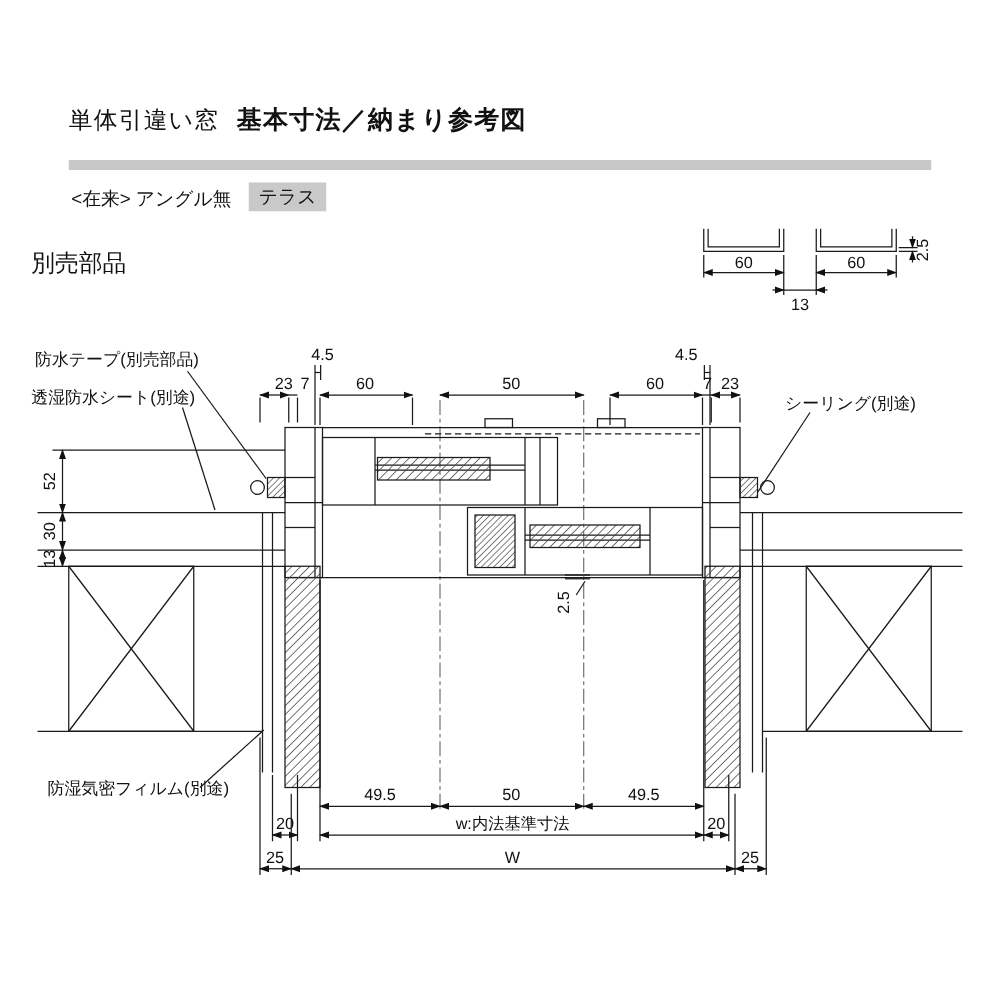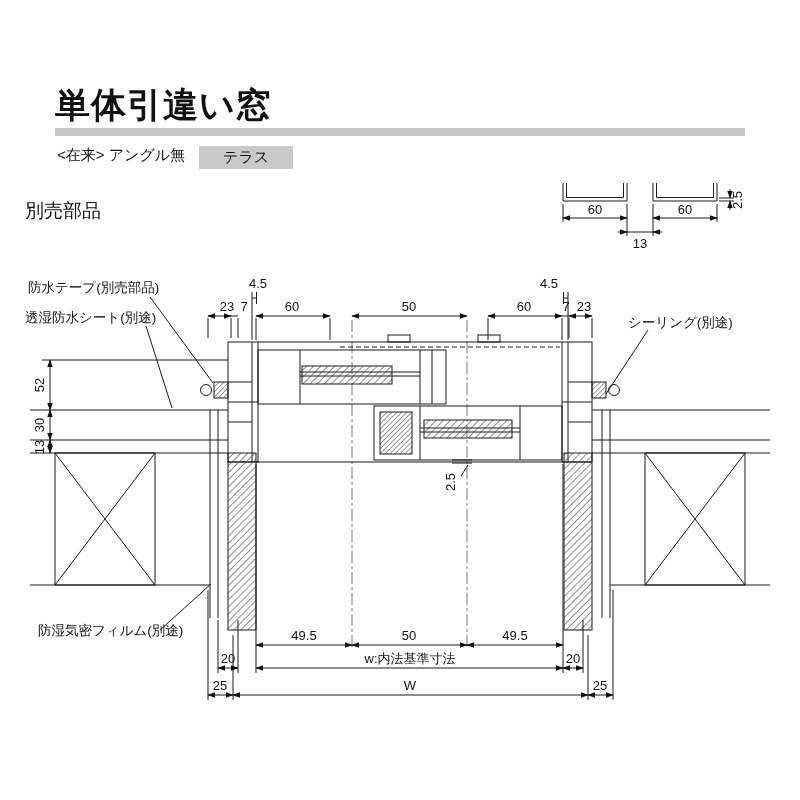--- a/index.html
+++ b/index.html
@@ -1,35 +1,36 @@
 <!DOCTYPE html>
 <html><head>
 <meta charset="utf-8">
 <style>
   * { margin:0; padding:0; box-sizing:border-box; }
   html,body { background:#fff; }
   body { width:800px; height:800px; font-family:"Liberation Sans", sans-serif; color:#111; }
   .page { position:relative; width:800px; height:800px; background:#fff; overflow:hidden; }
   .title-row { position:absolute; left:55px; top:82px; display:flex; align-items:baseline; gap:14px; white-space:nowrap; }
-  .t-main { font-size:35px; font-weight:700; letter-spacing:1px; }
+  .t-main { font-size:19px; font-weight:400; letter-spacing:1px; }
   .t-sub  { font-size:20px; font-weight:700; letter-spacing:1px; }
   .gray-bar { position:absolute; left:55px; top:128px; width:690px; height:8px; background:#c8c8c8; }
-  .variant-row { position:absolute; left:57px; top:146px; font-size:15px; display:flex; align-items:flex-start; white-space:nowrap; }
-  .variant-tag { background:#c9c9c9; padding:2px 24px; margin-left:14px; }
+  .variant-row { position:absolute; left:57px; top:146px; font-size:15px; display:flex; align-items:flex-end; white-space:nowrap; }
+  .variant-tag { background:#c9c9c9; padding:2px 8px; margin-left:14px; }
   .view-label { position:absolute; left:25px; top:198px; font-size:19px; }
   svg.drawing { position:absolute; left:0; top:170px; width:800px; height:630px; }
   text { fill:#111; stroke:none; }
 </style>
 </head>
 <body>
 
 <div class="page">
 
   <div class="title-row">
     <span class="t-main">単体引違い窓</span>
+    <span class="t-sub">基本寸法／納まり参考図</span>
   </div>
   <div class="gray-bar"></div>
   <div class="variant-row">
     <span>&lt;在来&gt; アングル無</span>
     <span class="variant-tag">テラス</span>
   </div>
   <div class="view-label">別売部品</div>
 
   <svg class="drawing" viewBox="0 0 800 630">
     <defs>

